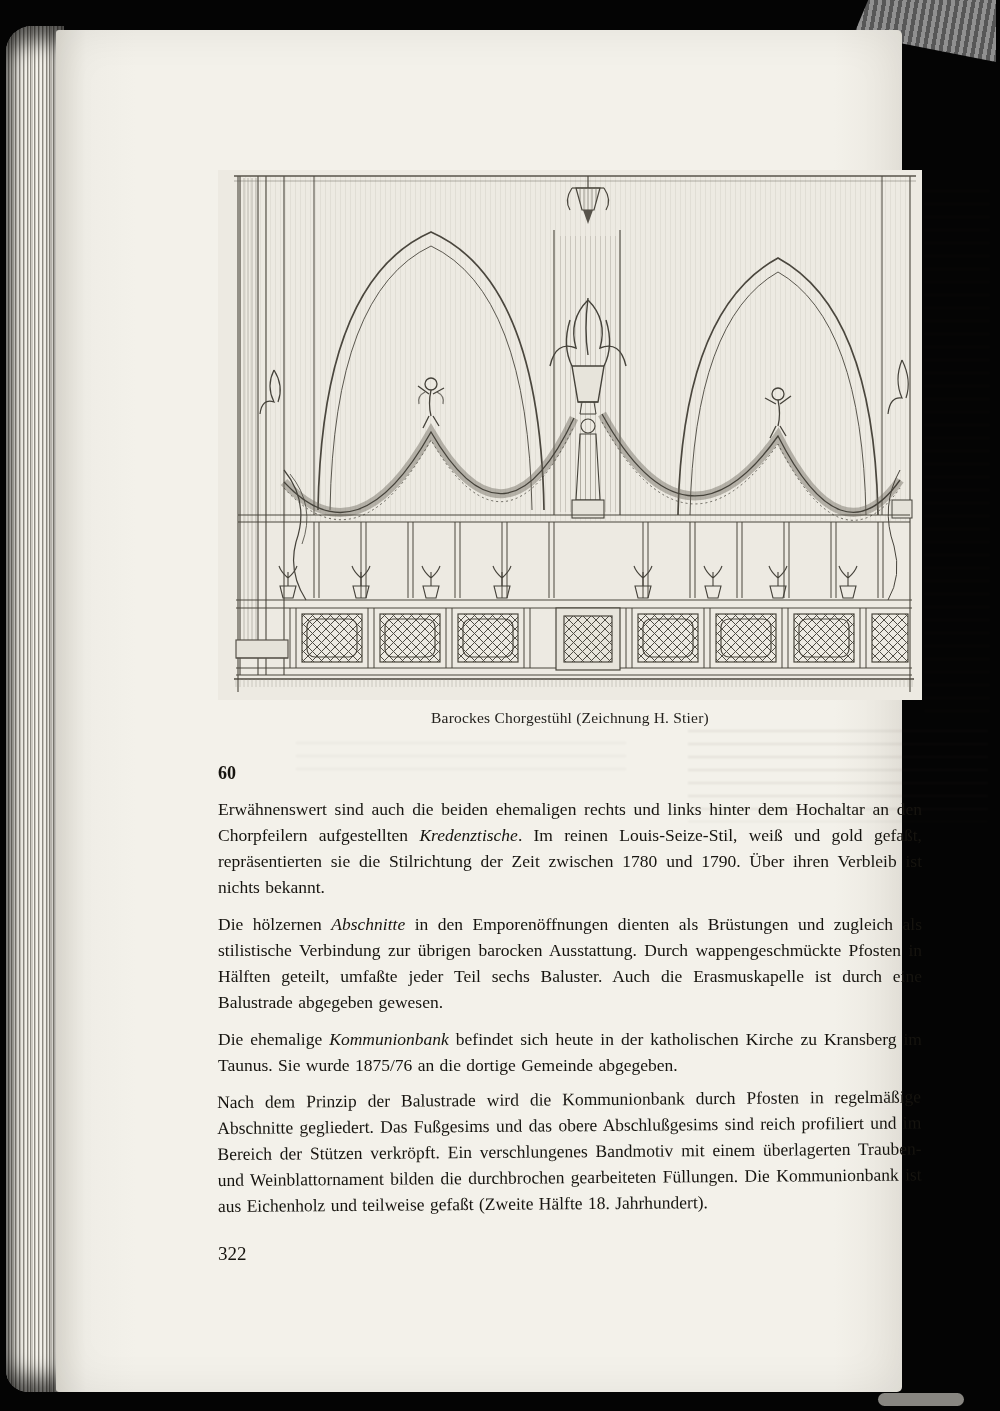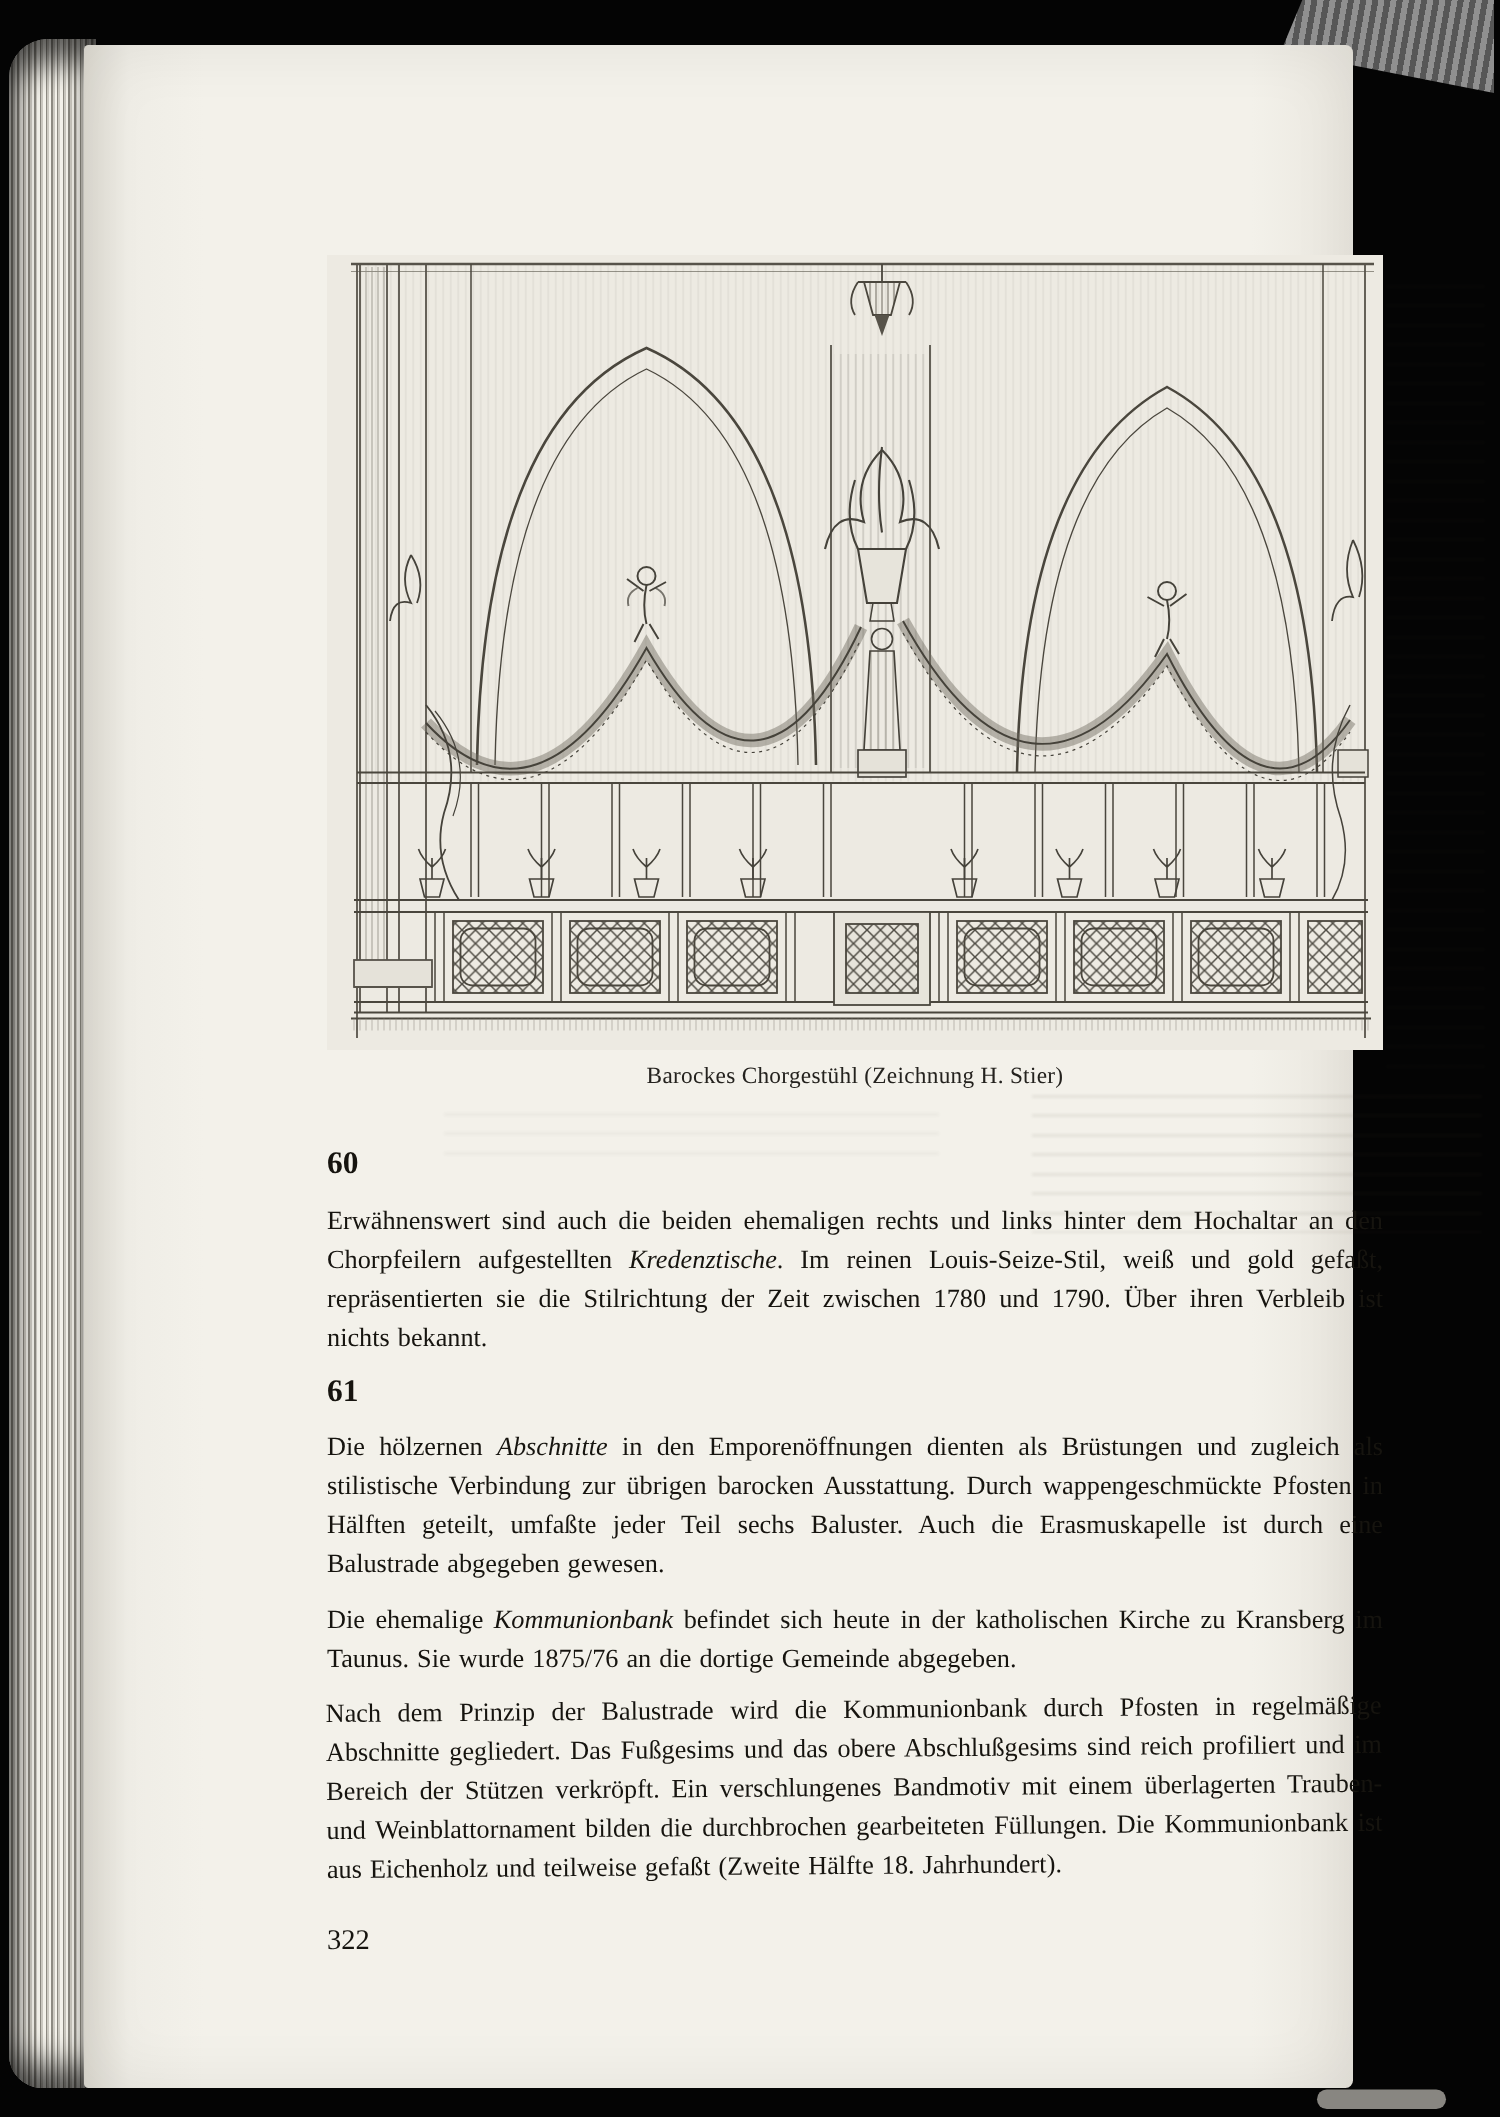--- a/index.html
+++ b/index.html
@@ -33,21 +33,21 @@
     border-radius:3px 5px 5px 3px;
     box-shadow:inset 0 0 45px rgba(0,0,0,.07);
   }
   .content{position:absolute;left:162px;top:140px;width:704px;color:#16140f;}
   figure{margin:0;}
   .drawing{width:704px;height:530px;background:#edeae2;}
   .drawing svg{display:block;}
   figcaption{
     text-align:center;font-size:15.5px;margin-top:9px;color:#24221e;letter-spacing:.2px;
   }
-  h2.secno{font-size:21px;font-weight:bold;margin:36px 0 12px 0;}
+  h2.secno{font-size:18px;font-weight:bold;margin:36px 0 12px 0;}
   section.sec61 h2.secno{margin:2px 0 11px 0;}
   p.para{
     font-size:17.5px;line-height:26px;text-align:justify;margin:0 0 11px 0;
     word-spacing:1px;
   }
   p.para em{font-style:italic;}
   .tilt{transform:rotate(-0.45deg);transform-origin:0 100%;}
   .page-number{font-size:19px;margin-top:24px;}
   
   .ghost{
@@ -274,21 +274,20 @@
         </div>
         <figcaption>Barockes Chorgestühl (Zeichnung H. Stier)</figcaption>
       </figure>
 
       <section class="sec60">
         <h2 class="secno">60</h2>
         <p class="para"><span>Erwähnenswert sind auch die beiden ehemaligen rechts und links hinter dem Hochaltar an den Chorpfeilern aufgestellten </span><em>Kredenztische</em><span>. Im reinen Louis-Seize-Stil, weiß und gold gefaßt, repräsentierten sie die Stilrichtung der Zeit zwischen 1780 und 1790. Über ihren Verbleib ist nichts bekannt.</span></p>
       </section>
 
       <section class="sec61">
-        <h2 class="secno">61</h2>
         <p class="para"><span>Die hölzernen </span><em>Abschnitte</em><span> in den Emporenöffnungen dienten als Brüstungen und zugleich als stilistische Verbindung zur übrigen barocken Ausstattung. Durch wappengeschmückte Pfosten in Hälften geteilt, umfaßte jeder Teil sechs Baluster. Auch die Erasmuskapelle ist durch eine Balustrade abgegeben gewesen.</span></p>
         <p class="para"><span>Die ehemalige </span><em>Kommunionbank</em><span> befindet sich heute in der katholischen Kirche zu Kransberg im Taunus. Sie wurde 1875/76 an die dortige Gemeinde abgegeben.</span></p>
         <p class="para tilt"><span>Nach dem Prinzip der Balustrade wird die Kommunionbank durch Pfosten in regelmäßige Abschnitte gegliedert. Das Fußgesims und das obere Abschlußgesims sind reich profiliert und im Bereich der Stützen verkröpft. Ein verschlungenes Bandmotiv mit einem überlagerten Trauben- und Weinblattornament bilden die durchbrochen gearbeiteten Füllungen. Die Kommunionbank ist aus Eichenholz und teilweise gefaßt (Zweite Hälfte 18. Jahrhundert).</span></p>
       </section>
 
       <div class="page-number">322</div>
 
     </div>
   </div>
 </div>

